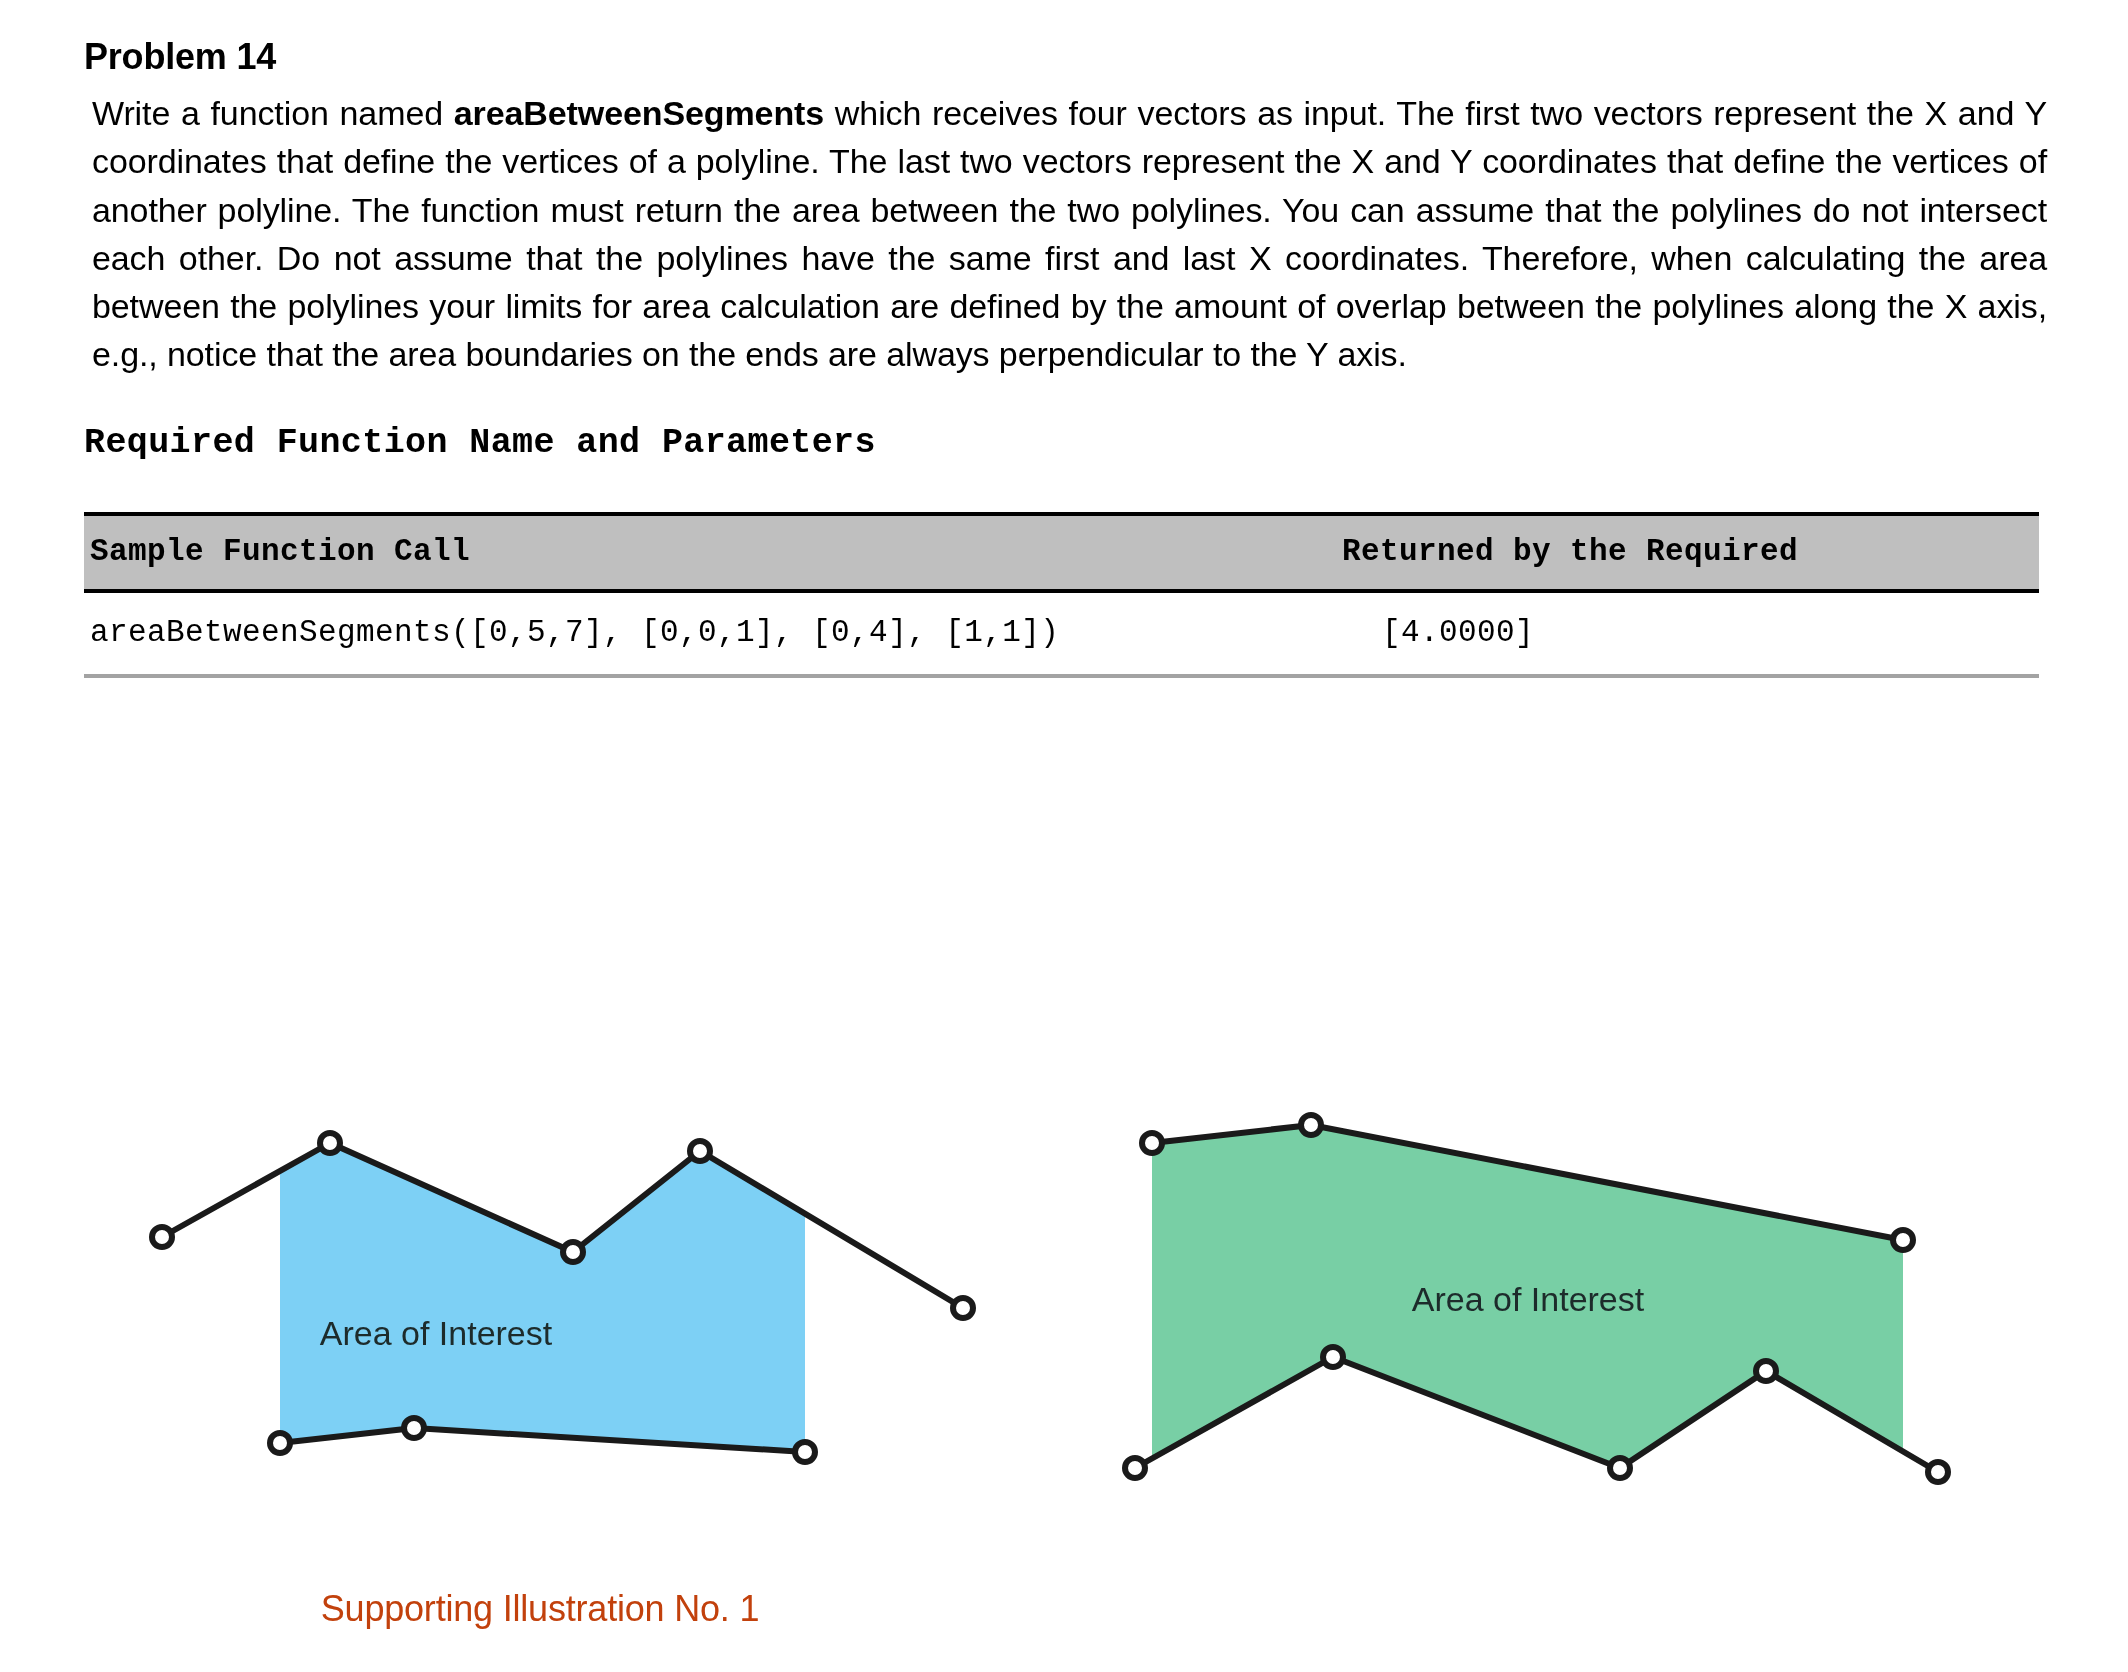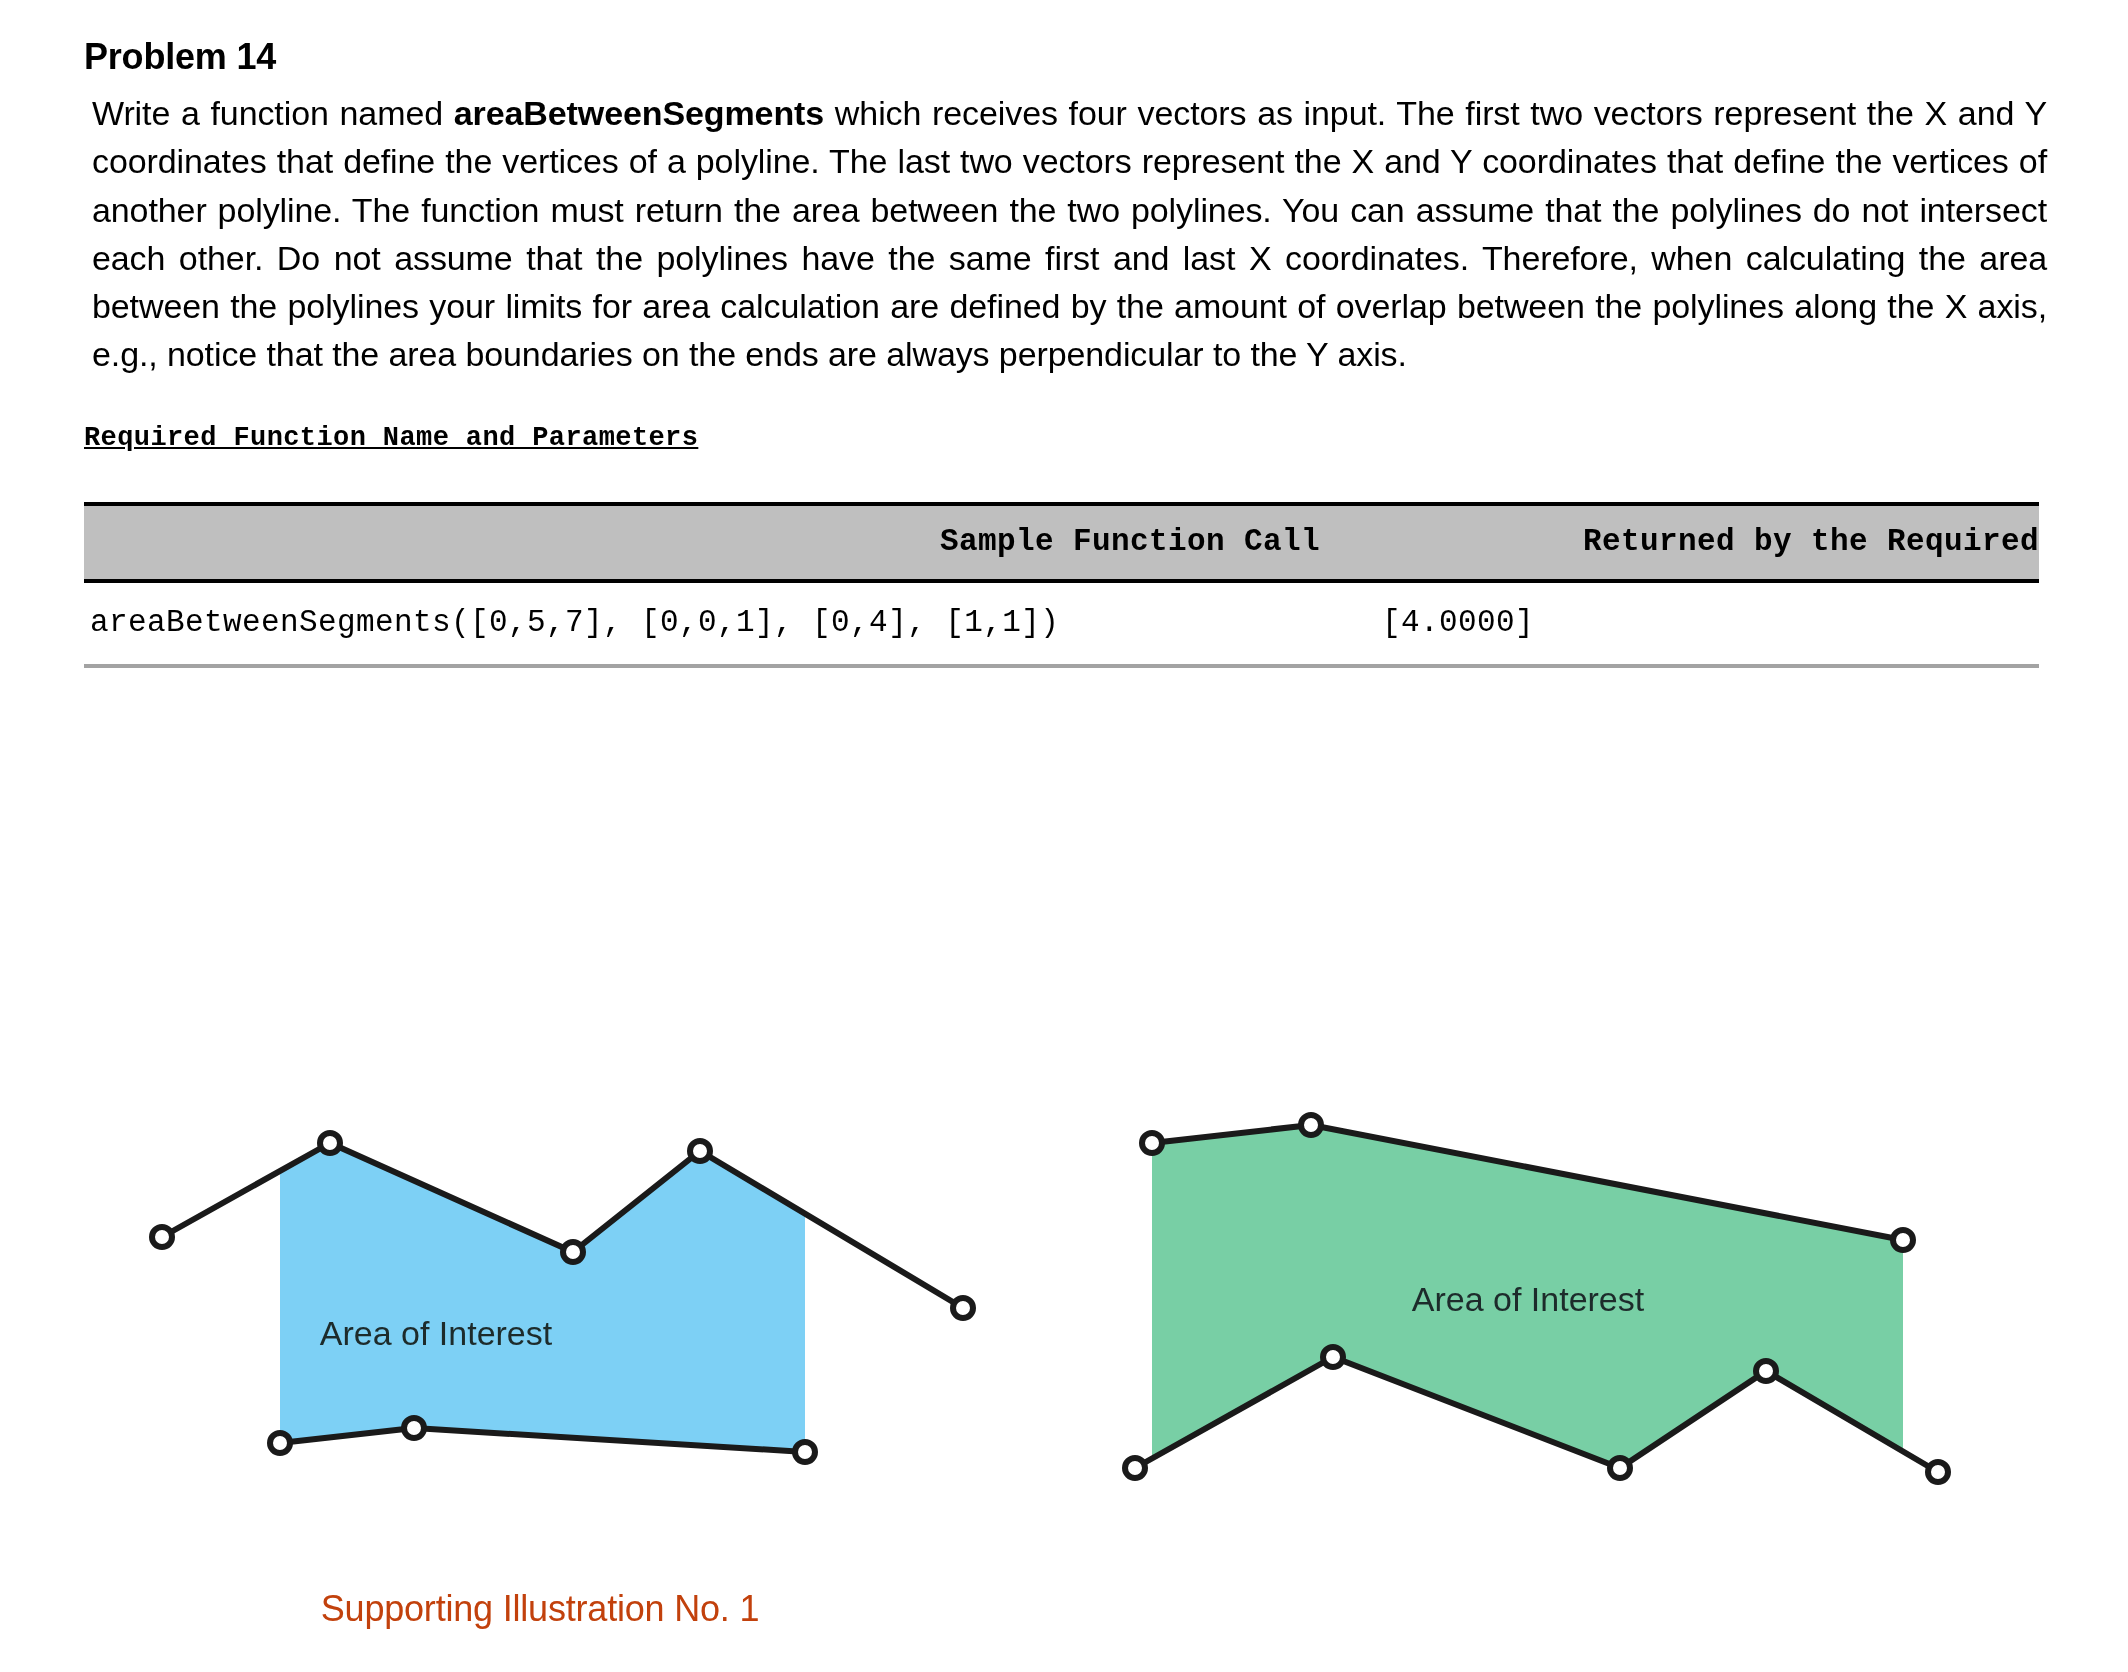--- a/index.html
+++ b/index.html
@@ -47,46 +47,45 @@
     letter-spacing: -0.1px;
   }
   .body-para b { font-weight: bold; }
 
   
   .req-block {
     margin-top: 42px;
   }
   .req-head {
     font-family: "Liberation Mono", "DejaVu Sans Mono", monospace;
-    font-size: 27px;
+    font-size: 35px;
     font-weight: bold;
     line-height: 1.3;
     letter-spacing: 0.4px;
-    text-decoration: underline;
   }
   .req-sig {
     font-family: "Liberation Mono", "DejaVu Sans Mono", monospace;
     font-size: 31px;
     line-height: 1.35;
     letter-spacing: 0.4px;
     margin-top: 4px;
   }
 
   
   .sample-table {
     margin-top: 46px;
     width: 1955px;
     border-collapse: collapse;
     font-family: "Liberation Mono", "DejaVu Sans Mono", monospace;
   }
   .sample-table thead th {
     background: #bfbfbf;
     font-size: 31px;
     font-weight: bold;
-    text-align: right;
+    text-align: left;
     padding: 18px 0 20px 6px;
     letter-spacing: 0.4px;
     border-top: 4px solid #000;
     border-bottom: 4px solid #000;
   }
   .sample-table thead th.col-right {
     padding-left: 22px;
   }
   .sample-table tbody td {
     font-size: 31px;

